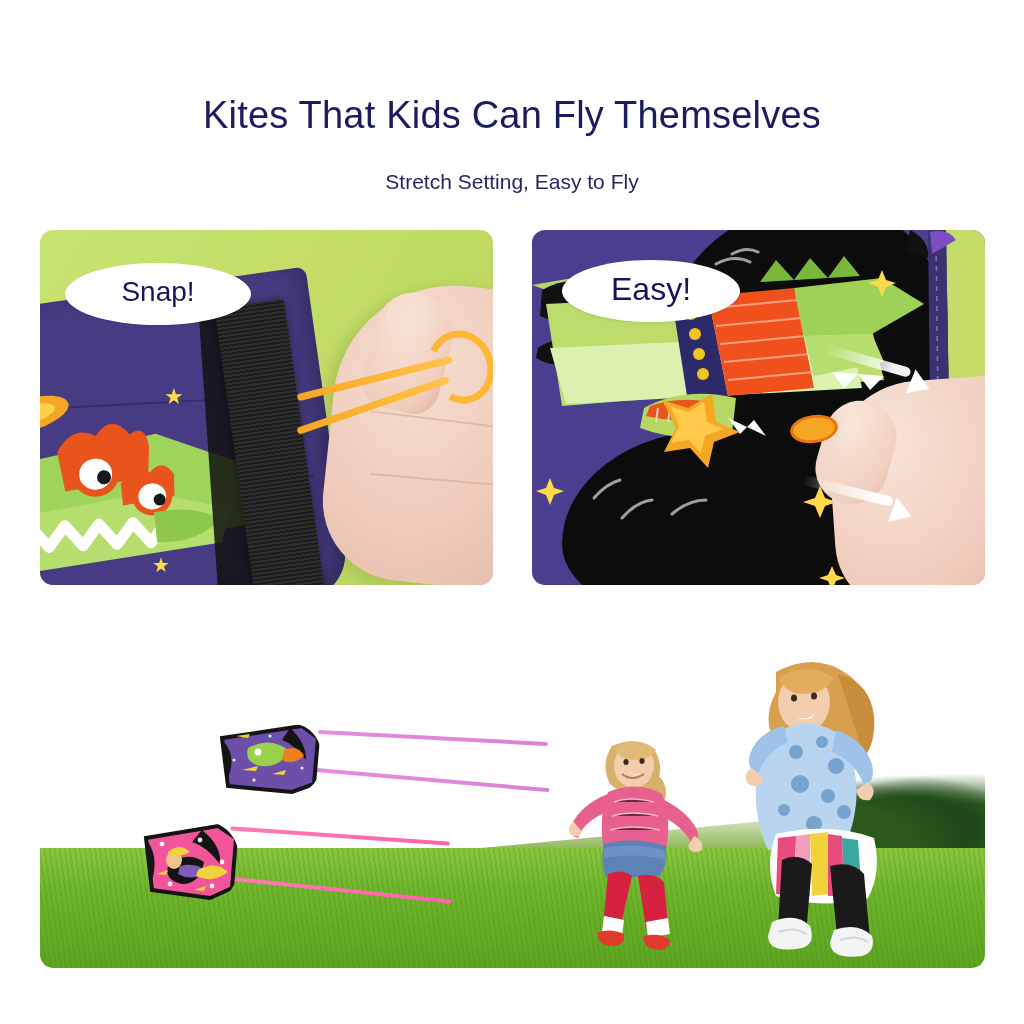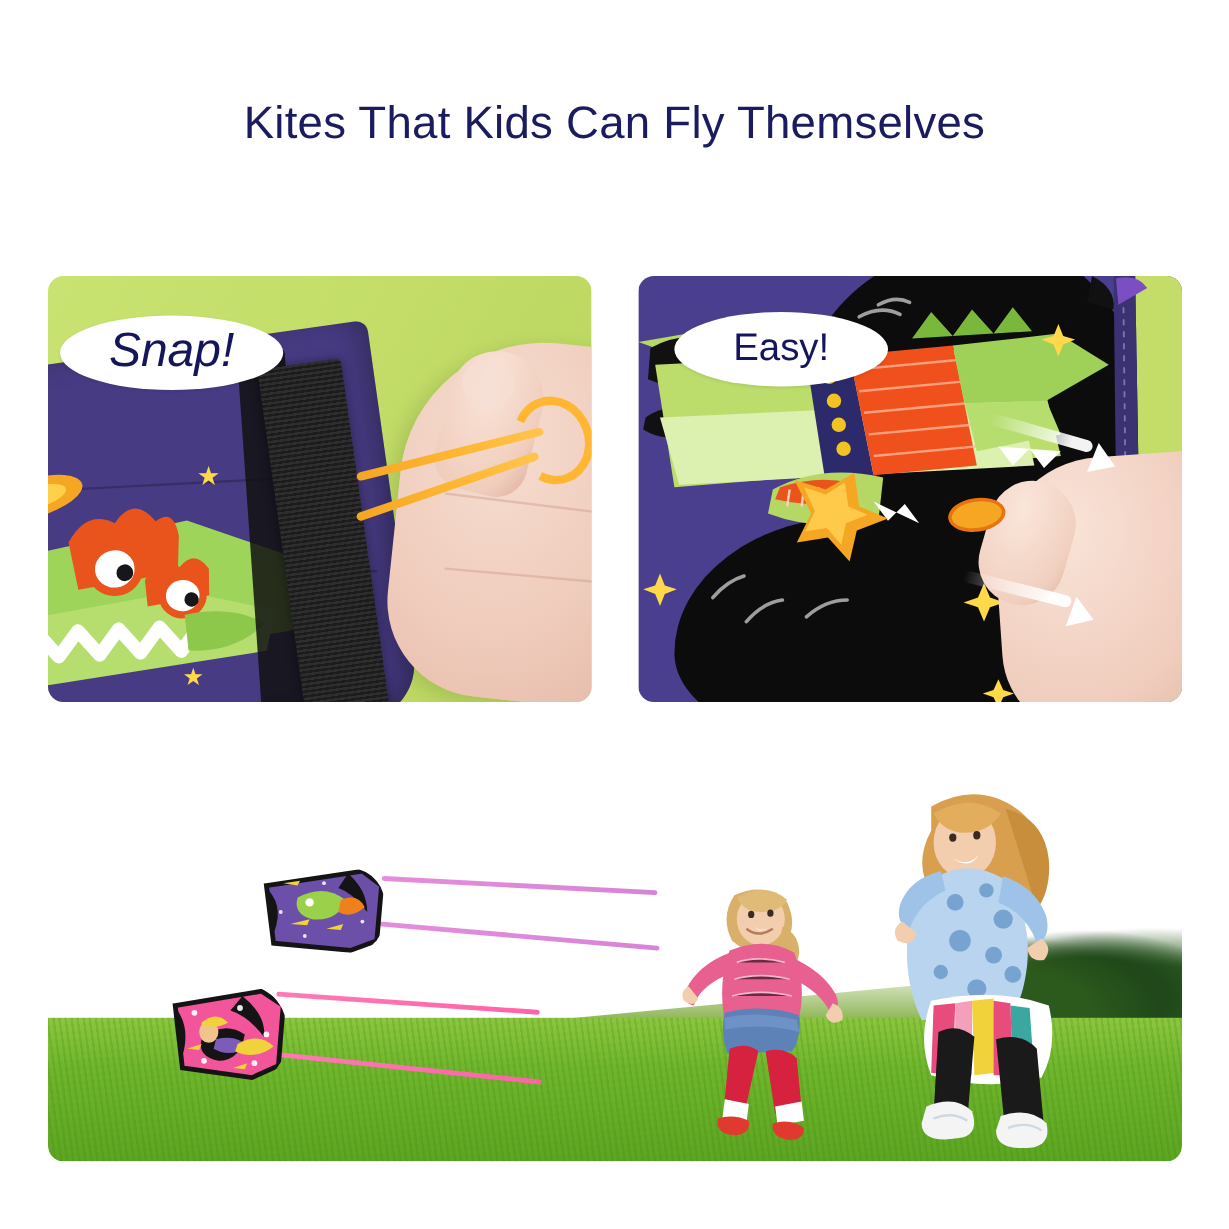--- a/index.html
+++ b/index.html
@@ -12,21 +12,21 @@
     background: #ffffff;
     font-family: "Liberation Sans", sans-serif;
     overflow: hidden;
     position: relative;
   }
 
   
   #header {
     position: absolute;
     left: 0;
-    top: 4px;
+    top: 16px;
     width: 860px;
     height: 215px;
   }
   #page-title {
     position: absolute;
     left: 0;
     top: 76px;
     width: 1024px;
     text-align: center;
     color: #1b1b60;
@@ -66,21 +66,21 @@
     border-radius: 50%;
     display: flex;
     align-items: center;
     justify-content: center;
     color: #15155c;
     font-weight: 400;
     z-index: 40;
     box-shadow: 0 1px 3px rgba(0,0,0,0.10);
   }
   #bubble-snap {
-    left: 10px; top: 33px; width: 186px; height: 62px; font-size: 40px; font-style: italic;
+    left: 25px; top: 33px; width: 186px; height: 62px; font-size: 28px;
   }
   #bubble-pull {
     left: 30px; top: 30px; width: 178px; height: 62px; font-size: 32px;
   }
   #bubble-fly {
     left: 13px; top: 22px; width: 290px; height: 72px; font-size: 34px;
   }
   .bubble span { line-height: 1; padding-bottom: 4px; }
 
   
@@ -262,20 +262,21 @@
     position: absolute; height: 4px; border-radius: 3px;
   }
   
   .kid { position: absolute; }
 </style>
 </head>
 <body>
 
 <div id="header">
   <div id="page-title">Kites That Kids Can Fly Themselves</div>
+  <div id="page-subtitle">Stretch Setting, Easy to Fly</div>
 </div>
 
 <div class="panel" id="panel-snap">
   <div class="bg-green"></div>
 
   <div id="snap-kite">
     <div id="snap-kite-seam1"></div>
     <div id="snap-kite-seam2"></div>
   </div>
 

